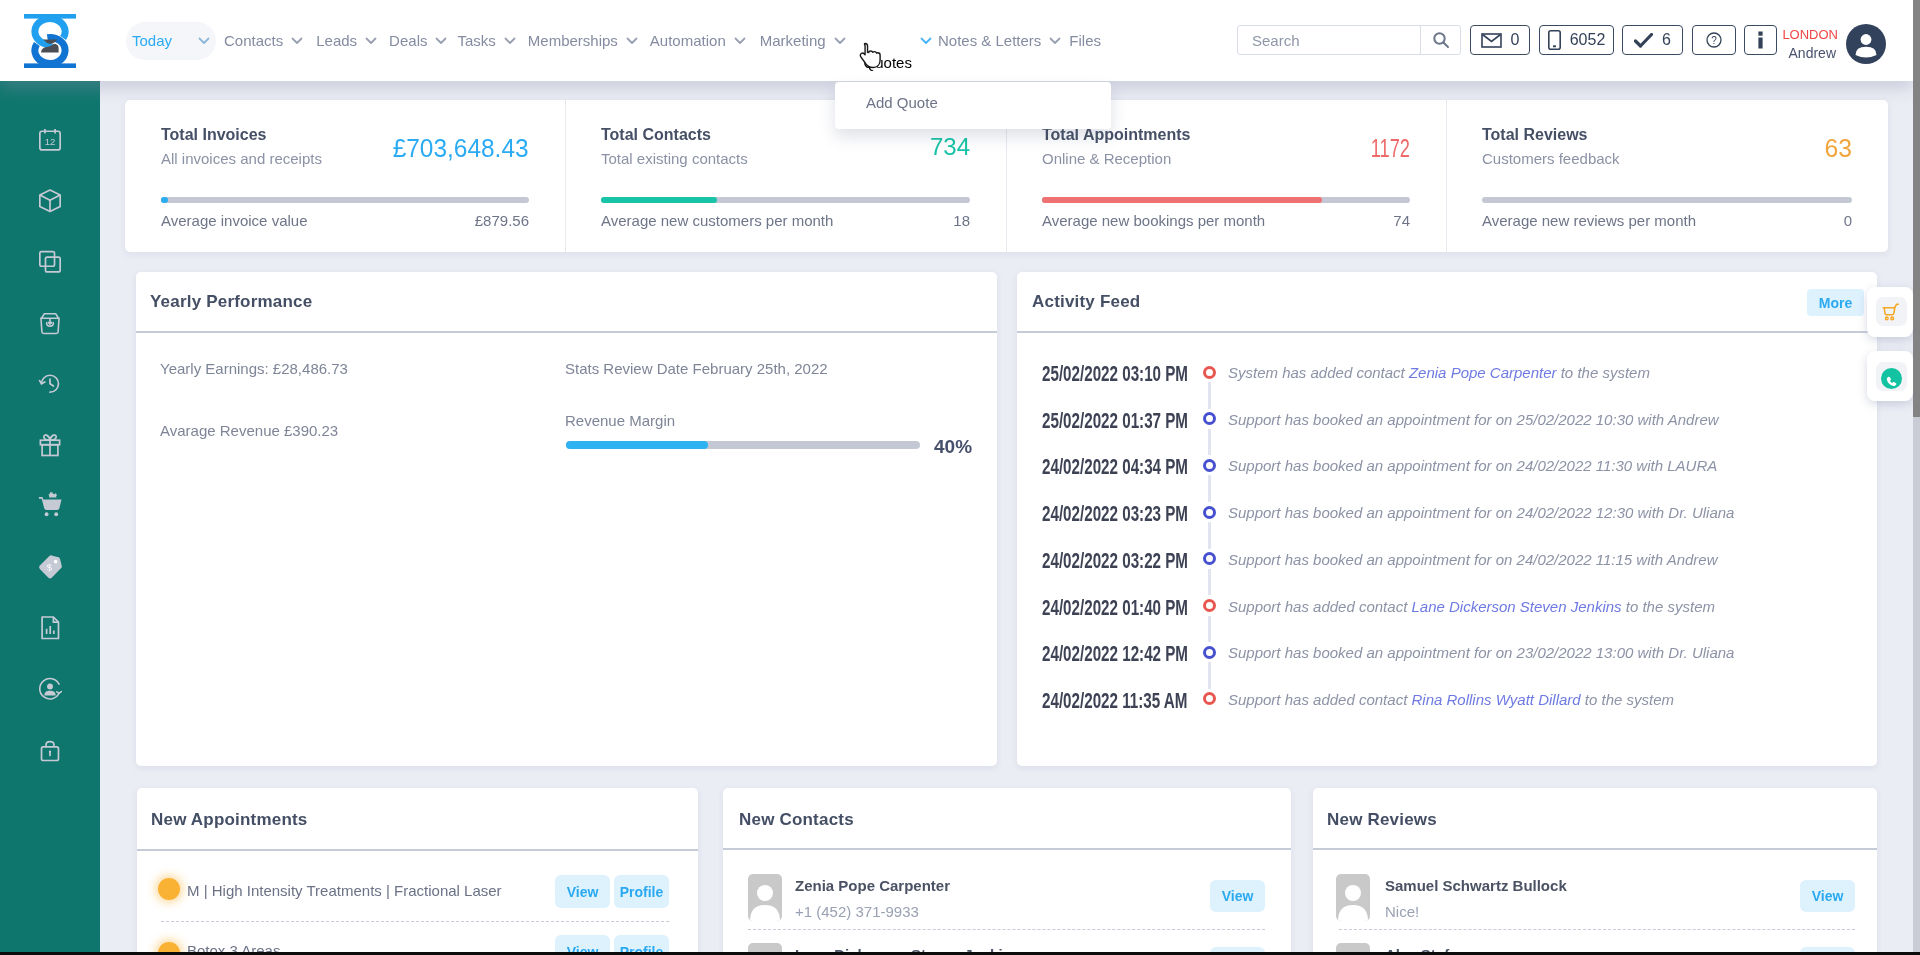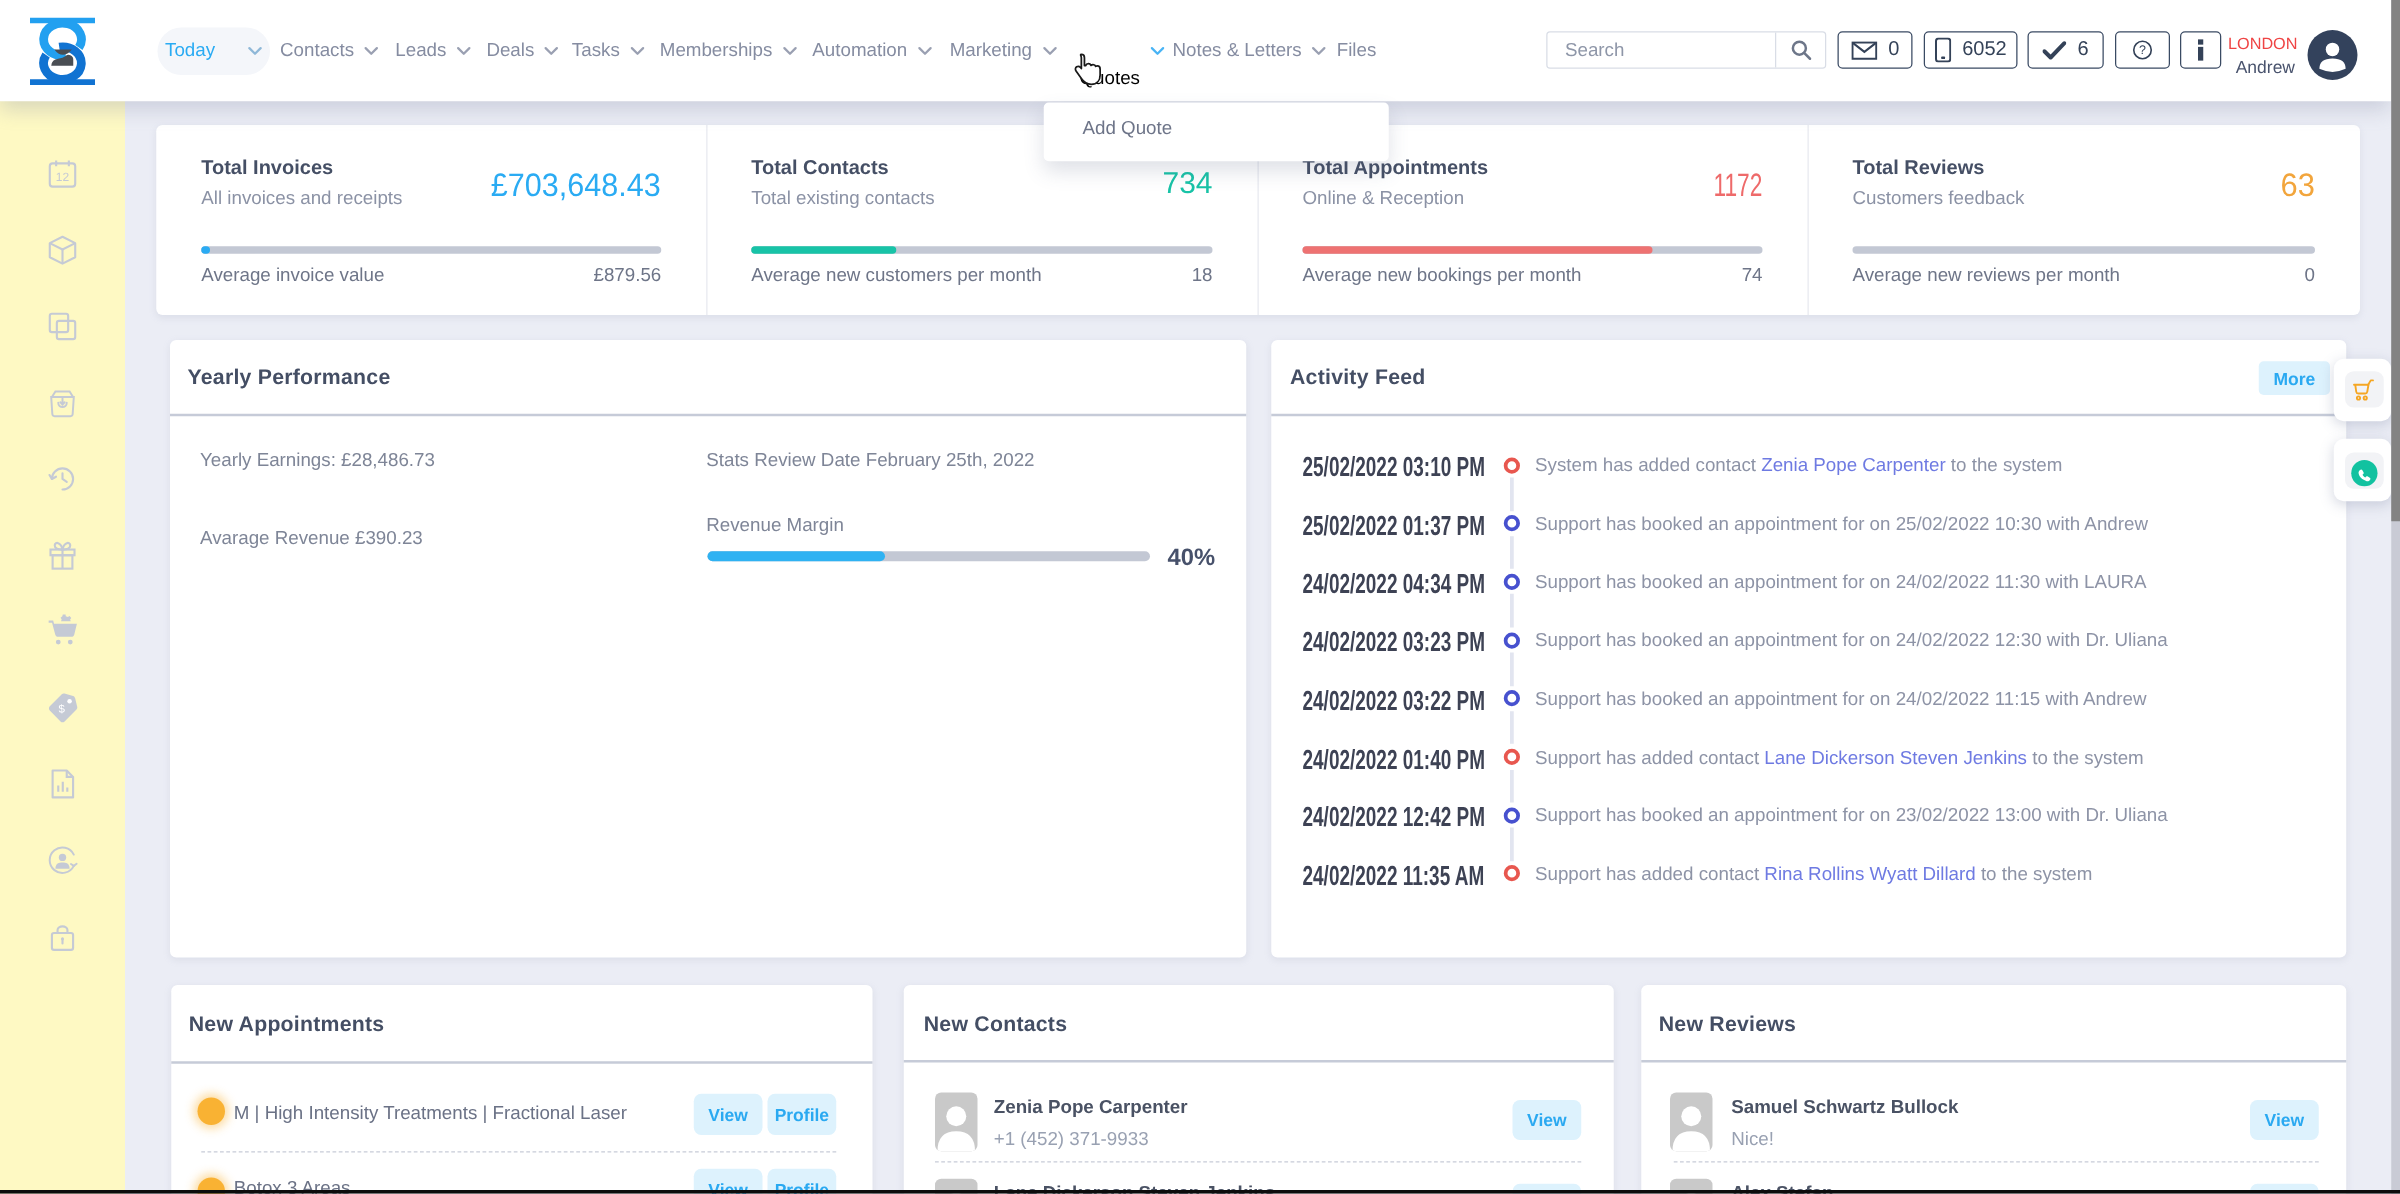--- a/index.html
+++ b/index.html
@@ -1,21 +1,21 @@
 <!DOCTYPE html>
 <html><head>
 <meta charset="utf-8">
 <style>
 * { margin:0; padding:0; box-sizing:border-box; }
 html,body { width:1920px; height:955px; overflow:hidden; }
 body { font-family:"Liberation Sans", sans-serif; background:#ebedf5; position:relative; }
 .abs { position:absolute; }
 
 
-#sidebar { position:absolute; left:0; top:0; width:100px; height:955px; background:#fef9c3; }
+#sidebar { position:absolute; left:0; top:0; width:100px; height:955px; background:#0f766e; }
 #sidebar .ic { position:absolute; left:50%; transform:translate(-50%,-50%) scale(1.13); }
 
 
 #header { position:absolute; left:0; top:0; width:1913px; height:81px; background:#fff;
   box-shadow:0 8px 15px rgba(140,146,172,.32); z-index:20; }
 #logo { position:absolute; left:24px; top:14px; }
 #nav { position:absolute; left:126px; top:0; height:81px; display:flex; align-items:center; z-index:21; }
 .navitem { display:flex; align-items:center; font-size:15px; font-weight:500; color:#858ca1; }
 .navitem .chev { margin-left:8px; }
 #pill { background:#f4f6fa; border-radius:19px; height:38px; padding:0 6px 0 6px; margin-right:8px;gap:18px; }
@@ -56,21 +56,21 @@
 .scol .lr { position:absolute; left:36px; right:36px; top:112px; font-size:15px; color:#6e7588; display:flex; justify-content:space-between; }
 
 
 #yp { left:136px; top:272px; width:861px; height:494px; }
 #af { left:1017px; top:272px; width:860px; height:494px; }
 #yp .ctitle { position:absolute; left:24px; top:292px;text-align:right; }
 #af .ctitle { position:absolute; left:15px; top:292px; }
 .card .ctitle { top:292px; }
 .fdate { position:absolute; font-weight:700; color:#3d4254; font-size:22px; transform:scaleX(.69); transform-origin:0 50%; white-space:nowrap; letter-spacing:0px; }
 .fcirc { position:absolute; width:13px; height:13px; border-radius:50%; background:#fff; }
-.ftext { position:absolute; font-size:15px; color:#8d93a6; white-space:nowrap; }
+.ftext { position:absolute; font-size:15px; color:#8d93a6; white-space:nowrap;font-style:italic; }
 .ftext a { color:#6e7ae2; text-decoration:none; }
 .fline { position:absolute; width:3px; background:#e2e5f0; left:0; }
 
 
 #na { left:137px; top:788px; width:561px; height:300px; }
 #nc { left:723px; top:788px; width:568px; height:300px; }
 #nr { left:1313px; top:788px; width:564px; height:300px; }
 .btn { position:absolute; background:#ddf2fd; border-radius:6px; color:#2aa9f1; font-weight:700; font-size:14px;
   display:flex; align-items:center; justify-content:center; }
 .dash { position:absolute; border-top:1px dashed #c8ccd8; }

